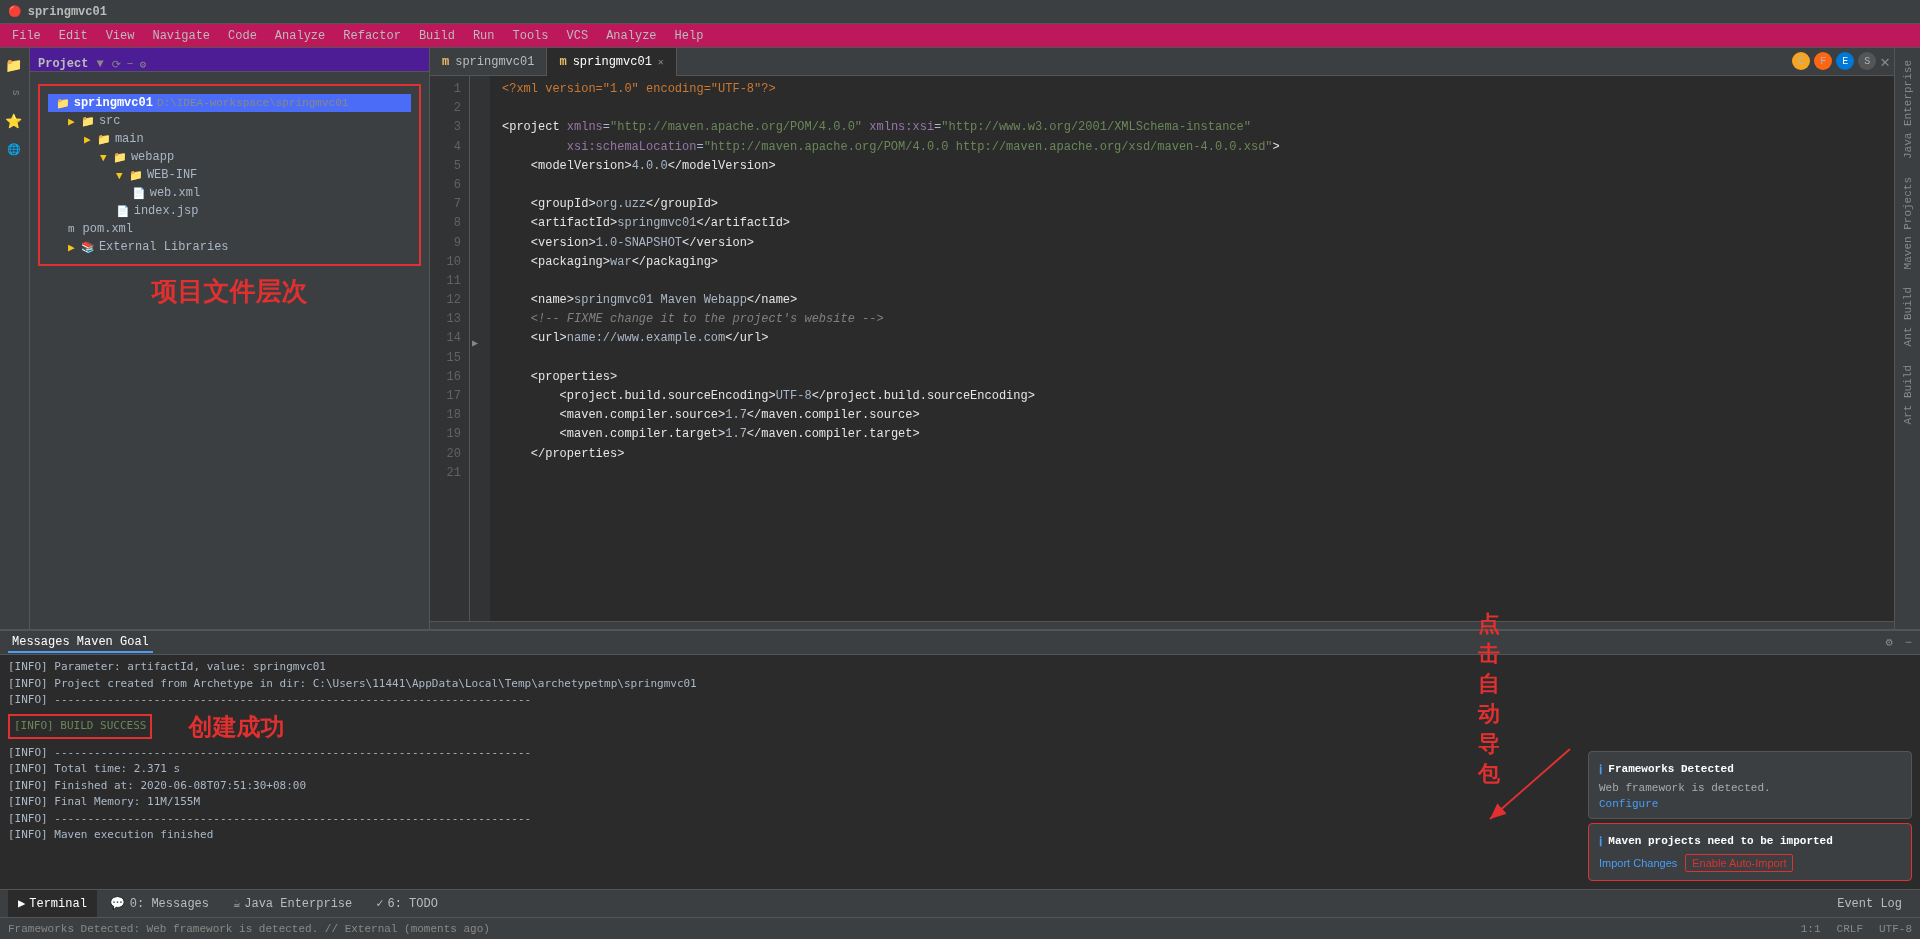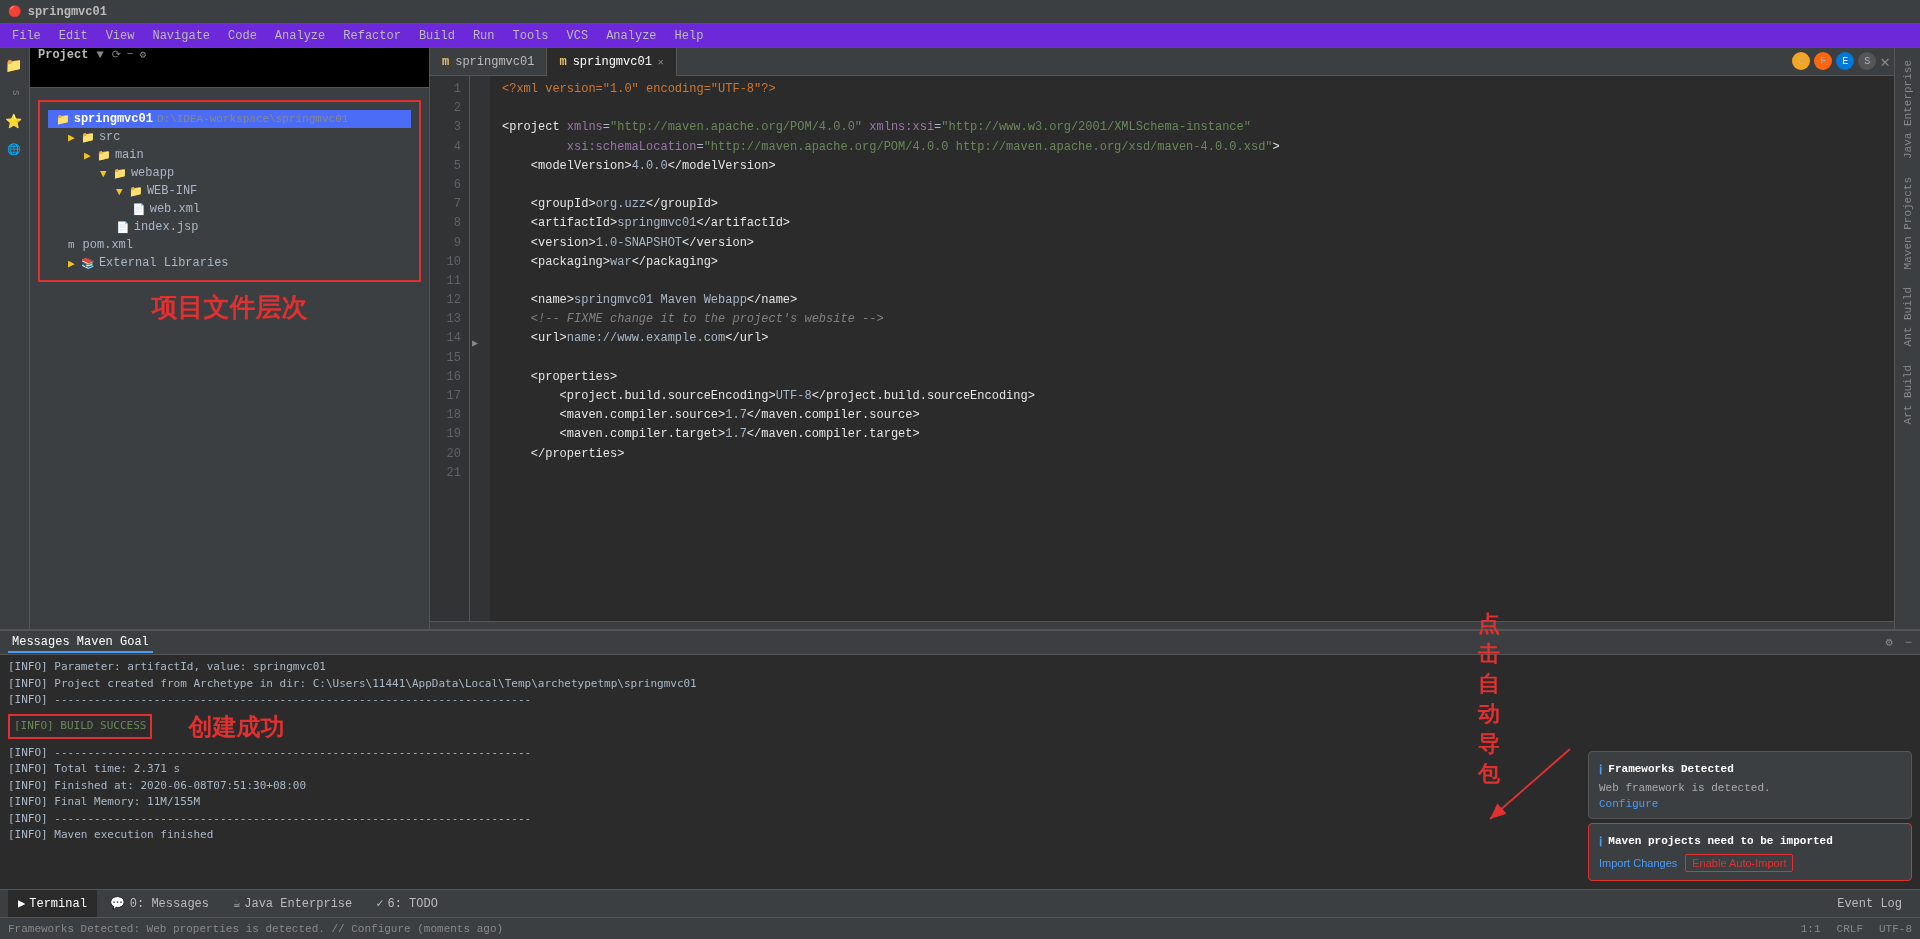--- a/index.html
+++ b/index.html
@@ -15,21 +15,21 @@
       border-bottom: 1px solid #555;
       font-size: 12px;
       color: #bbb;
     }
 
     
     #app { display: flex; flex-direction: column; height: 939px; }
 
     
     #menu-bar {
-      background: #6d28d9;
+      background: #be185d;
       height: 24px;
       display: flex;
       align-items: center;
       padding: 0 4px;
       border-bottom: 1px solid #555;
       gap: 2px;
       font-size: 12px;
       color: #bbb;
     }
     .menu-item { padding: 2px 8px; cursor: pointer; }
@@ -58,24 +58,24 @@
 
     
     #project-panel {
       width: 400px;
       background: #3c3f41;
       border-right: 1px solid #555;
       display: flex;
       flex-direction: column;
     }
     #project-header {
-      height: 40px;
-      background: #000000;
-      display: flex;
-      align-items: flex-start;
+      height: 24px;
+      background: #4c1d95;
+      display: flex;
+      align-items: flex-end;
       padding: 0 8px;
       font-size: 12px;
       color: #bbb;
       border-bottom: 1px solid #555;
       gap: 8px;
     }
     #project-header .header-icons { display: flex; gap: 6px; color: #888; font-size: 11px; }
 
     #file-tree {
       flex: 1;
@@ -610,21 +610,21 @@
       <span>✓</span>
       <span>6: TODO</span>
     </div>
     <div class="bottom-tab bottom-tab-right">
       <span>Event Log</span>
     </div>
   </div>
 
   <div id="status-bar">
     <div class="status-left">
-      <span>Frameworks Detected: Web properties is detected. // Configure (moments ago)</span>
+      <span>Frameworks Detected: Web framework is detected. // External (moments ago)</span>
     </div>
     <div class="status-right">
       <span>1:1</span>
       <span>CRLF</span>
       <span>UTF-8</span>
     </div>
   </div>
 
 </div>
 

